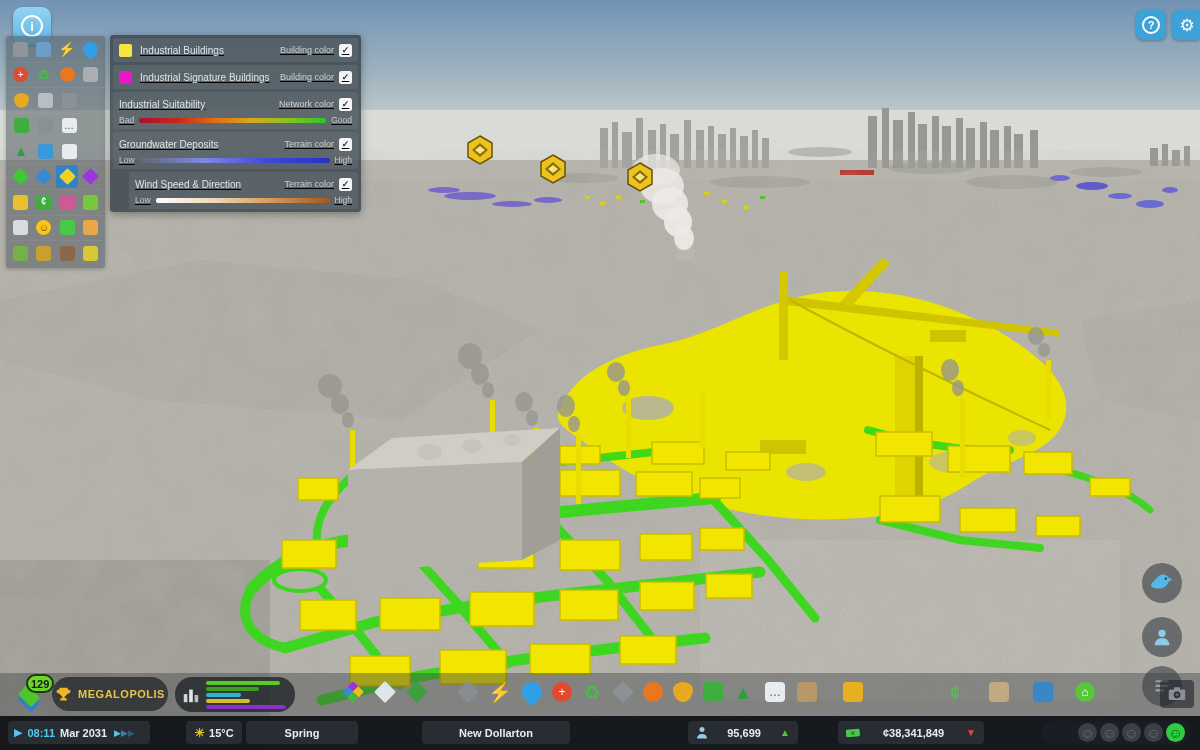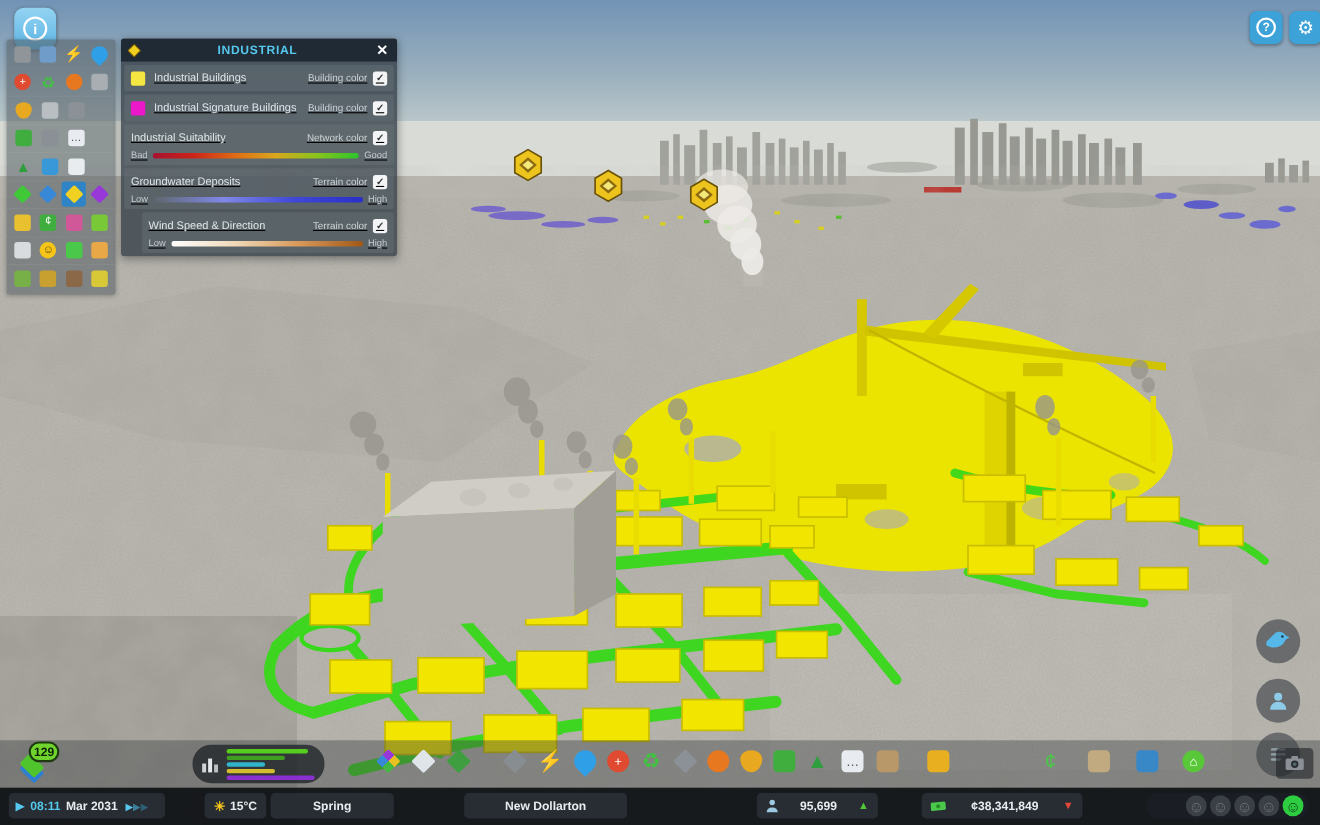--- a/index.html
+++ b/index.html
@@ -483,25 +483,20 @@
             <span class="chip sq" style="background: rgb(138, 104, 72);"></span>
           </div>
           <div class="iv-cell">
             <span class="chip sq" style="background: rgb(216, 200, 56);"></span>
           </div>
         </div>
       </div>
   </div>
 
   <div class="legend">
-    <div class="lg-header">
-      <span class="lg-diamond"></span>
-      <span class="lg-title">INDUSTRIAL</span>
-      <span class="lg-close">✕</span>
-    </div>
     <div class="lg-body">
         <div class="lg-row">
           <div class="lg-line">
             <span class="lg-swatch" style="background: rgb(245, 230, 66);"></span>
             <span class="lg-label">Industrial Buildings</span>
             <span class="lg-mode">Building color</span>
             <span class="lg-check">✓</span>
           </div>
         </div>
         <div class="lg-row">
@@ -569,20 +564,26 @@
       <rect x="4" y="10.5" width="16" height="2.6" rx="1.3" fill="#cfe6f2"></rect>
       <rect x="4" y="16" width="11" height="2.6" rx="1.3" fill="#cfe6f2"></rect>
     </svg>
   </div>
 
   <div class="toolbar">
     <div class="milestone">
       <span class="d2"></span>
       <span class="d1"></span>
       <span class="ms-badge">129</span>
+    </div>
+    <div class="trophy-pill">
+      <svg width="17" height="17" viewBox="0 0 20 20">
+        <path d="M5 2h10v2.2c2 0 3.2 1 3.2 2.1 0 1.3-1.3 2.9-3.8 2.9-.8 1.6-1.8 2.6-2.9 2.8v2.5h2.3V17H6.2v-2.5h2.3V12C7.4 11.8 6.4 10.8 5.6 9.2 3.1 9.2 1.8 7.6 1.8 6.3c0-1.1 1.2-2.1 3.2-2.1V2z" fill="#f0b429"></path>
+      </svg>
+      <span class="lbl">MEGALOPOLIS</span>
     </div>
     <div class="demand">
       <svg width="18" height="18" viewBox="0 0 20 20">
         <rect x="2" y="9" width="4" height="9" fill="#cfd4d8"></rect>
           <rect x="8" y="4" width="4" height="14" fill="#e2e7ea"></rect>
         <rect x="14" y="10" width="4" height="8" fill="#b8bec2"></rect>
       </svg>
       <div class="bars">
           <div class="bar" style="width: 92%; background: rgb(85, 204, 30);"></div>
           <div class="bar" style="width: 66%; background: rgb(63, 158, 31);"></div>

